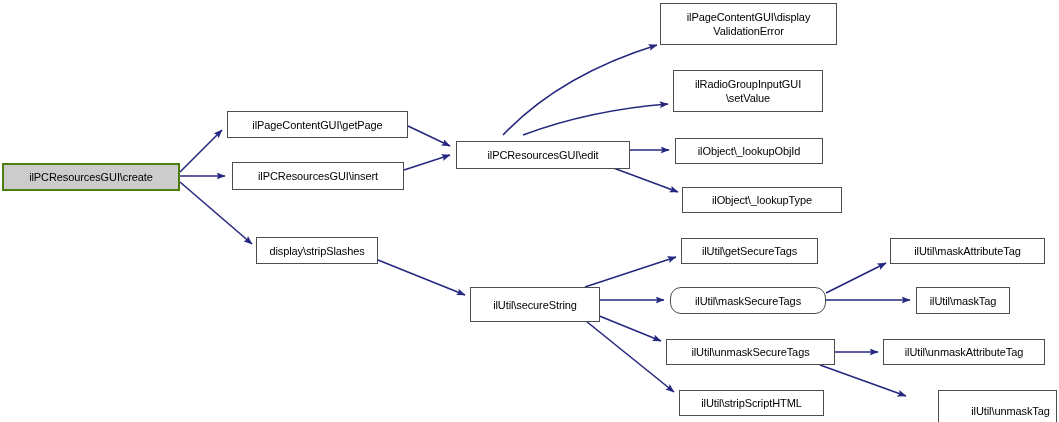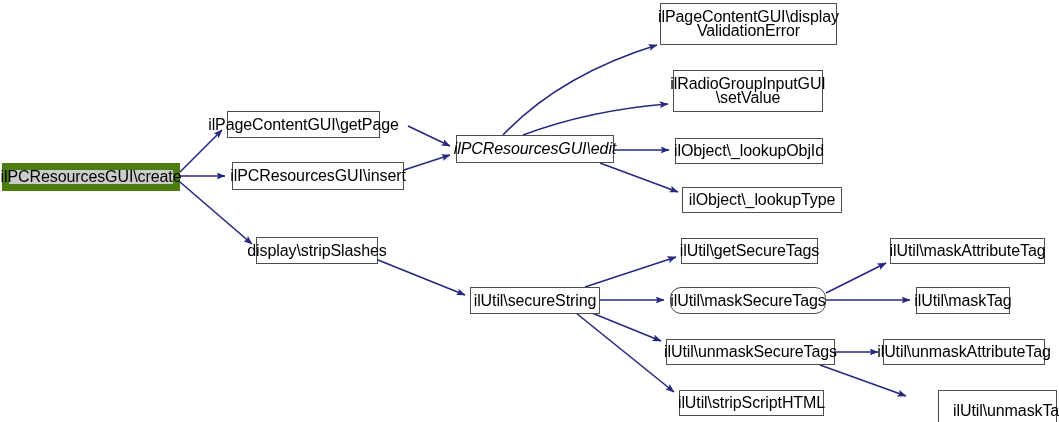--- a/index.html
+++ b/index.html
@@ -35,29 +35,29 @@
   .node {
     position: absolute;
     box-sizing: border-box;
     border: 1px solid #4d4d4d;
     background: #ffffff;
     color: #000000;
     display: flex;
     align-items: center;
     justify-content: center;
     text-align: center;
-    font-size: 16px;
+    font-size: 11px;
     line-height: 14px;
     letter-spacing: -0.1px;
     white-space: pre-line;
     padding: 0 2px;
   }
   .node.highlight {
     background: #cccccc;
-    border: 7px solid #4d7c0f;
+    border: 2px solid #4d7c0f;
   }
 </style>
 </head>
 <body>
 
 <div id="graph-canvas">
   <svg class="edge-layer" viewBox="0 0 1059 422" xmlns="http://www.w3.org/2000/svg">
     <defs>
       <marker id="arrowhead" markerWidth="9" markerHeight="7" refX="8.4" refY="3.5" orient="auto" markerUnits="userSpaceOnUse">
         <polygon class="edge-head" points="0,0 9,3.5 0,7 1.8,3.5"></polygon>
@@ -79,31 +79,31 @@
         <path class="edge-line" d="M592,313 L661,341" marker-end="url(#arrowhead)"></path>
         <path class="edge-line" d="M576,313 L674,392" marker-end="url(#arrowhead)"></path>
         <path class="edge-line" d="M826,293 L886,263" marker-end="url(#arrowhead)"></path>
         <path class="edge-line" d="M826,300 L910,300" marker-end="url(#arrowhead)"></path>
         <path class="edge-line" d="M835,352 L878,352" marker-end="url(#arrowhead)"></path>
         <path class="edge-line" d="M820,365 L906,396" marker-end="url(#arrowhead)"></path>
       </g>
   </svg>
   <div id="nodes-group">
       <div class="node highlight" style="left: 2px; top: 163px; width: 178px; height: 28px;">ilPCResourcesGUI\create</div>
-      <div class="node" style="left: 227px; top: 111px; width: 153px; height: 27px;">ilPageContentGUI\getPage</div>
+      <div class="node" style="left: 227px; top: 111px; width: 181px; height: 27px;">ilPageContentGUI\getPage</div>
       <div class="node" style="left: 232px; top: 162px; width: 172px; height: 28px;">ilPCResourcesGUI\insert</div>
       <div class="node" style="left: 256px; top: 237px; width: 122px; height: 27px;">display\stripSlashes</div>
-      <div class="node" style="left: 456px; top: 135px; width: 158px; height: 28px; font-style: italic;">ilPCResourcesGUI\edit</div>
+      <div class="node" style="left: 456px; top: 141px; width: 174px; height: 28px;">ilPCResourcesGUI\edit</div>
       <div class="node" style="left: 660px; top: 3px; width: 177px; height: 42px;">ilPageContentGUI\display
 ValidationError</div>
       <div class="node" style="left: 673px; top: 70px; width: 150px; height: 42px;">ilRadioGroupInputGUI
 \setValue</div>
       <div class="node" style="left: 675px; top: 138px; width: 148px; height: 26px;">ilObject\_lookupObjId</div>
       <div class="node" style="left: 682px; top: 187px; width: 160px; height: 26px;">ilObject\_lookupType</div>
-      <div class="node" style="left: 470px; top: 287px; width: 130px; height: 27px;">ilUtil\secureString</div>
+      <div class="node" style="left: 470px; top: 287px; width: 130px; height: 35px;">ilUtil\secureString</div>
       <div class="node" style="left: 681px; top: 238px; width: 137px; height: 26px;">ilUtil\getSecureTags</div>
       <div class="node" style="left: 670px; top: 287px; width: 156px; height: 27px; border-radius: 11px;">ilUtil\maskSecureTags</div>
       <div class="node" style="left: 666px; top: 339px; width: 169px; height: 26px;">ilUtil\unmaskSecureTags</div>
       <div class="node" style="left: 679px; top: 390px; width: 145px; height: 26px;">ilUtil\stripScriptHTML</div>
       <div class="node" style="left: 890px; top: 238px; width: 155px; height: 26px;">ilUtil\maskAttributeTag</div>
       <div class="node" style="left: 916px; top: 287px; width: 94px; height: 27px;">ilUtil\maskTag</div>
       <div class="node" style="left: 883px; top: 339px; width: 162px; height: 26px;">ilUtil\unmaskAttributeTag</div>
       <div class="node" style="left: 938px; top: 390px; width: 119px; height: 42px; padding-left: 28px;">ilUtil\unmaskTag</div>
     </div>
 </div>

